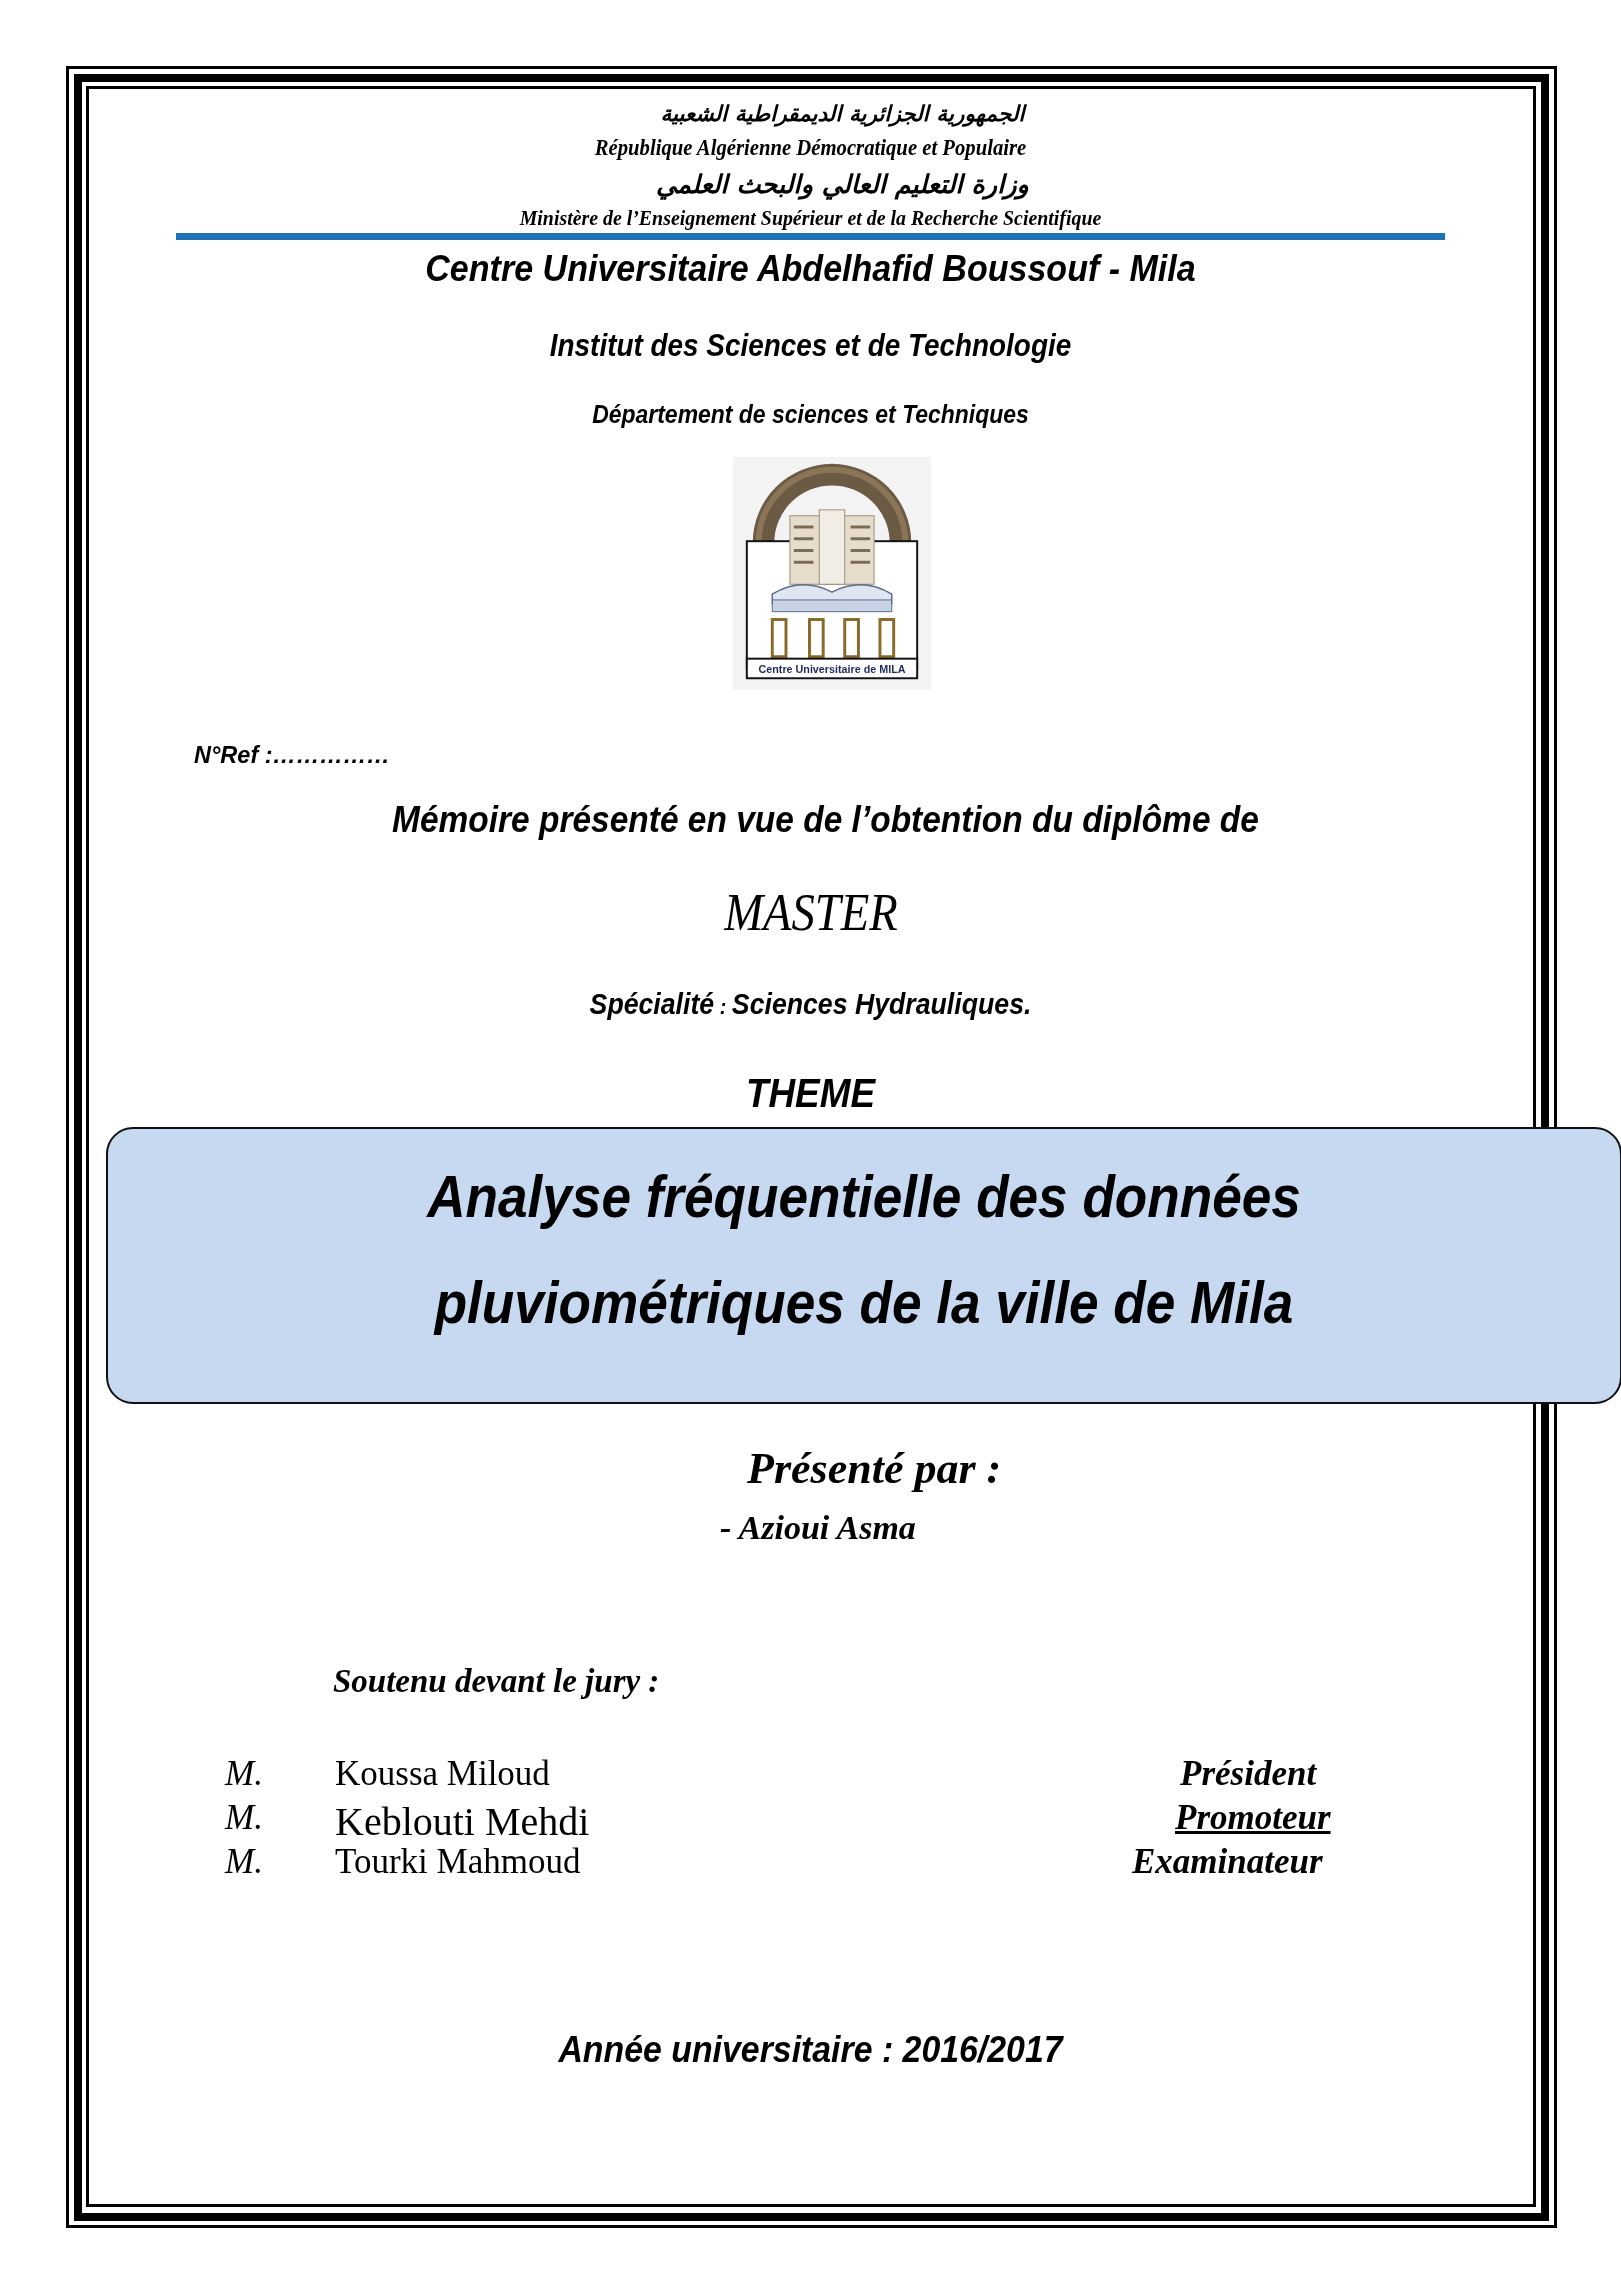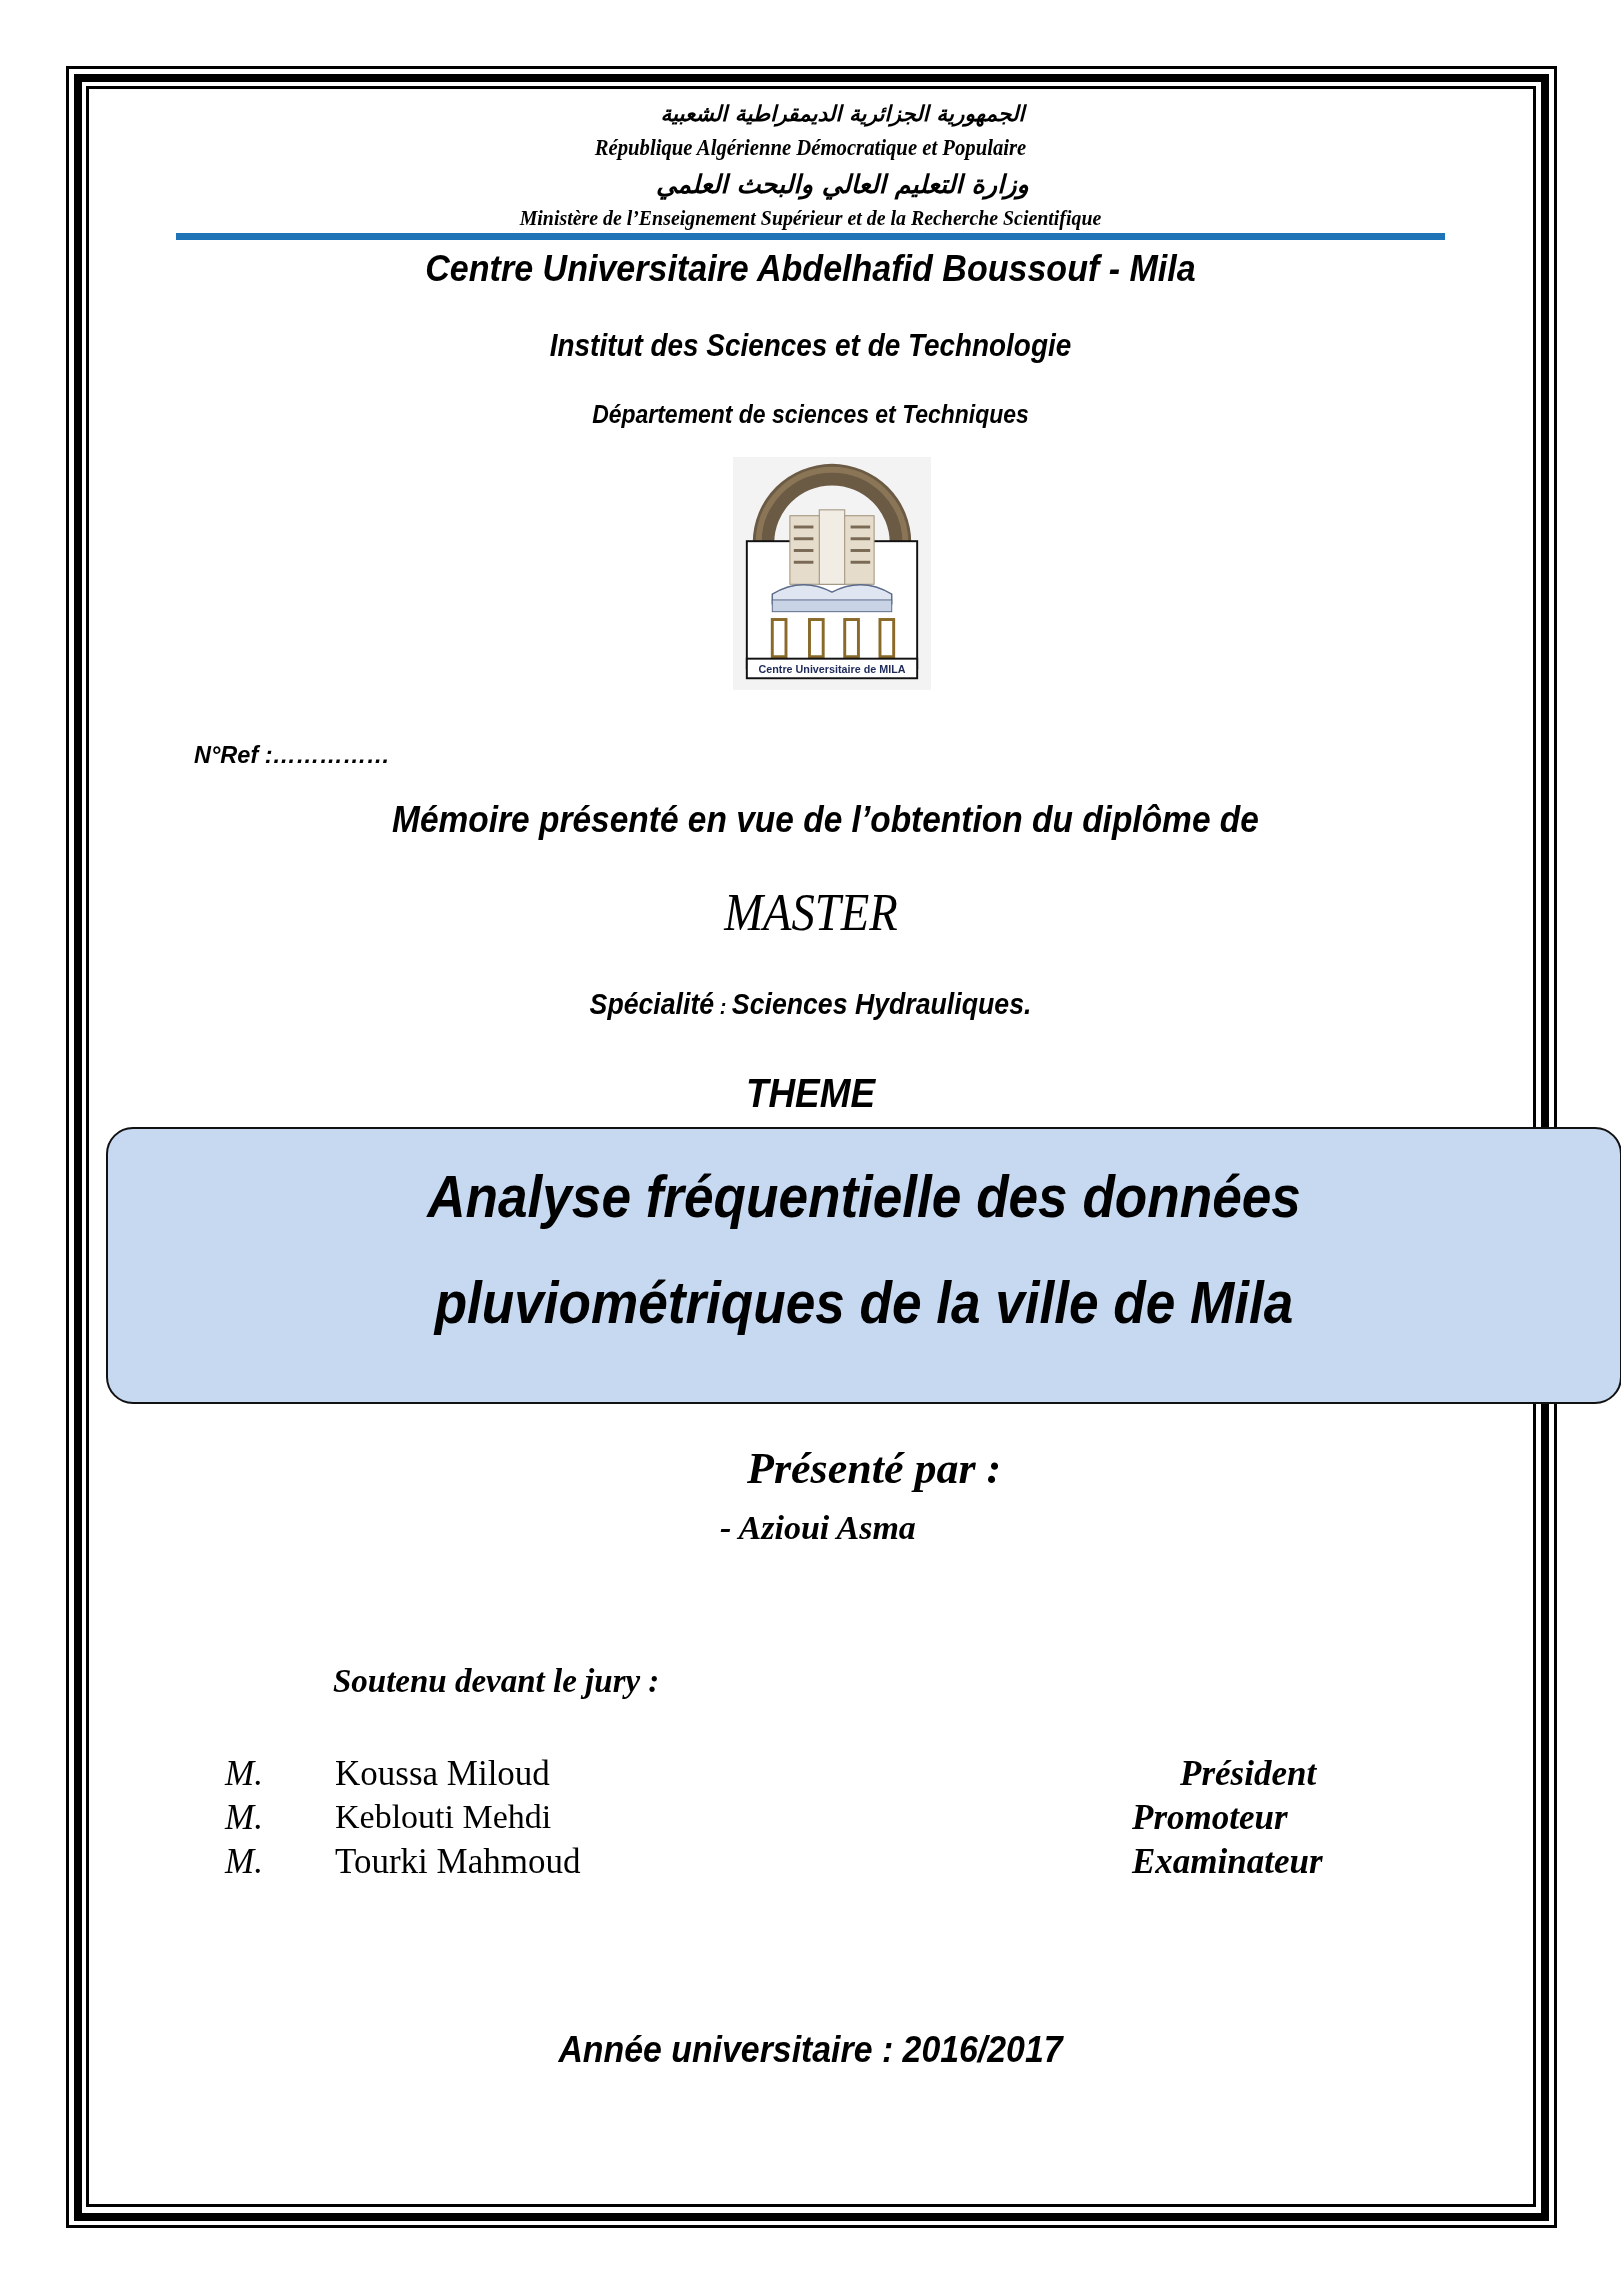--- a/index.html
+++ b/index.html
@@ -96,22 +96,22 @@
 <div class="abs tnr-bi" style="left:333px; top:1663px; font-size:33px;">Soutenu devant le jury :</div>
 
 <div class="abs" style="left:225px; top:1754px; width:1176px; height:147px;">
   <div class="abs" style="left:0; top:0; width:1176px; height:44px;">
     <span class="abs tnr-bi" style="left:0; font-size:35px; font-weight:normal;">M.</span>
     <span class="abs tnr-b" style="left:110px; font-size:35px;">Koussa Miloud</span>
     <span class="abs tnr-bi" style="left:907px; font-size:35px;margin-left:48px;">Président</span>
   </div>
   <div class="abs" style="left:0; top:44px; width:1176px; height:44px;">
     <span class="abs tnr-bi" style="left:0; font-size:35px; font-weight:normal;">M.</span>
-    <span class="abs tnr-b" style="left:110px; font-size:34px;text-align:right;">Keblouti Mehdi</span>
-    <span class="abs tnr-bi" style="left:907px; font-size:35px;">Promoteur</span>
+    <span class="abs tnr-b" style="left:110px; font-size:40px;text-align:right;">Keblouti Mehdi</span>
+    <span class="abs tnr-bi" style="left:950px; font-size:35px;text-decoration:underline;">Promoteur</span>
   </div>
   <div class="abs" style="left:0; top:88px; width:1176px; height:44px;">
     <span class="abs tnr-bi" style="left:0; font-size:35px; font-weight:normal;">M.</span>
     <span class="abs tnr-b" style="left:110px; font-size:35px;">Tourki Mahmoud</span>
     <span class="abs tnr-bi" style="left:907px; font-size:35px;">Examinateur</span>
   </div>
 </div>
 
 <div class="line cal" style="top:2029px; font-size:36px; transform:scaleX(0.94);">Année universitaire : 2016/2017</div>
 

